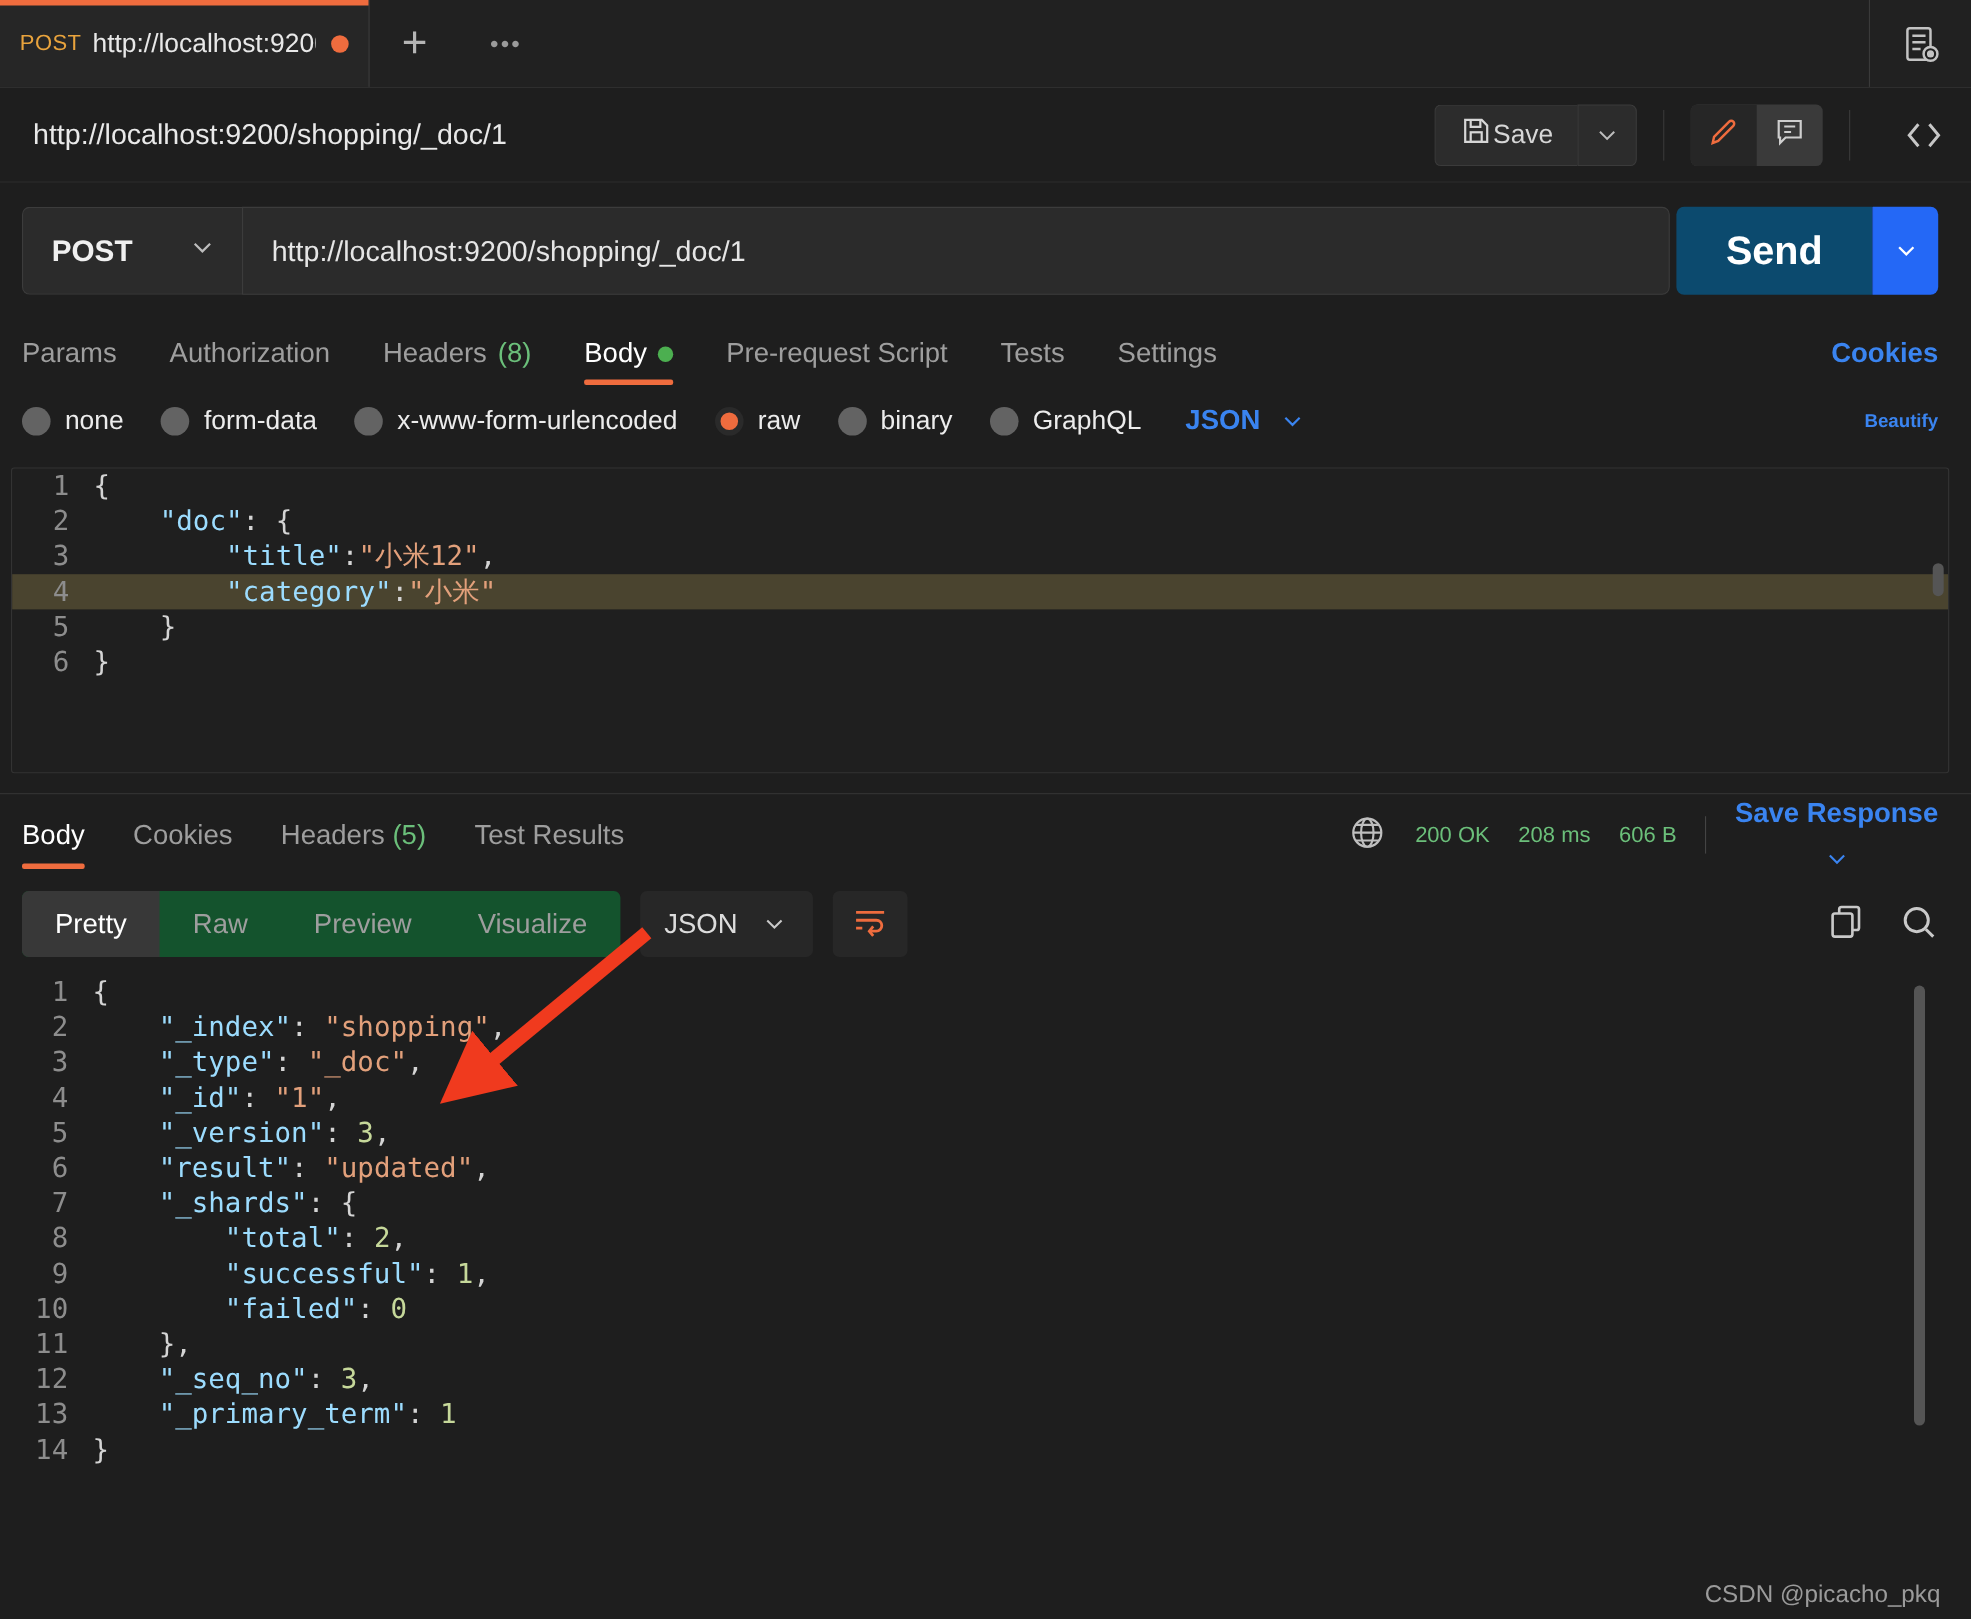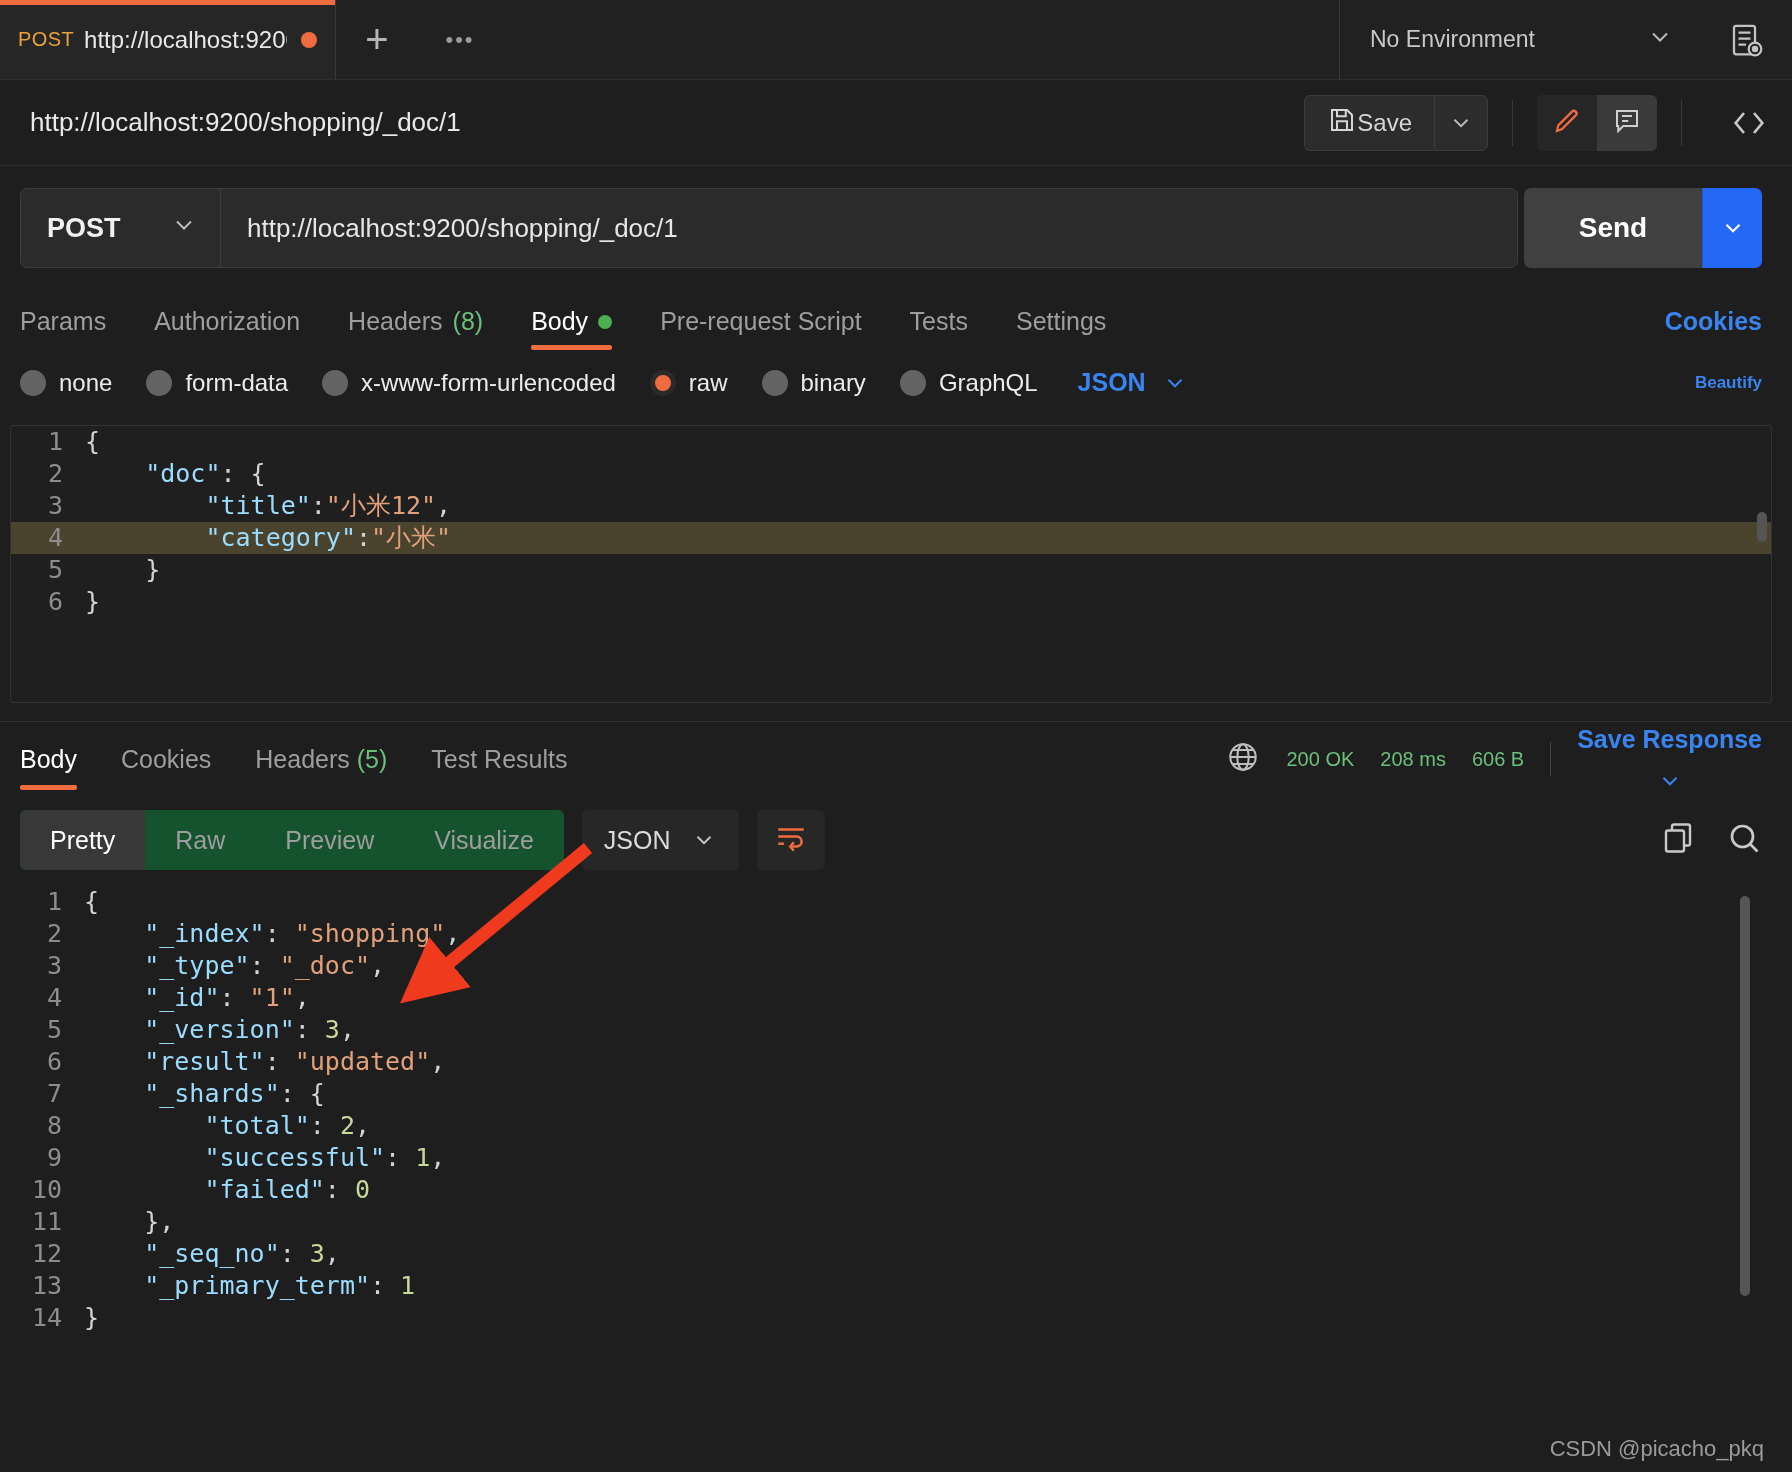--- a/index.html
+++ b/index.html
@@ -58,22 +58,22 @@
   .method-select {
     width: 200px; height: 80px; background: #2b2b2b; border: 1px solid #3c3c3c; border-right: none;
     border-radius: 7px 0 0 7px; display: flex; align-items: center; justify-content: space-between;
     padding: 0 22px 0 26px; font-size: 27px; color: #f0f0f0; font-weight: bold; cursor: pointer;
   }
   .url-input {
     flex: 1; height: 80px; background: #2b2b2b; border: 1px solid #3c3c3c; border-radius: 0 7px 7px 0;
     display: flex; align-items: center; padding: 0 26px; font-size: 26px; color: #e6e6e6; cursor: text;
   }
   .send-btn {
-    margin-left: 6px; height: 80px; width: 178px; background: #404040; border-radius: 7px 0 0 7px;
-    display: flex; align-items: center; justify-content: center; color: #fff; font-size: 28px; font-weight: bold; cursor: pointer;
+    margin-left: 6px; height: 80px; width: 178px; background: #0c4a6e; border-radius: 7px 0 0 7px;
+    display: flex; align-items: center; justify-content: center; color: #fff; font-size: 36px; font-weight: bold; cursor: pointer;
   }
   .send-caret {
     height: 80px; width: 60px; background: #2468f6; border-radius: 0 7px 7px 0;
     display: flex; align-items: center; justify-content: center; cursor: pointer; border-left: 1px solid #1f58d0;
   }
 
   
   .reqtabs { display: flex; align-items: flex-end; padding: 0 30px 0 20px; height: 62px; }
   .rtab {
     font-size: 25px; color: #9e9e9e; padding: 0 0 14px 0; margin-right: 48px; position: relative; cursor: pointer;
@@ -152,28 +152,20 @@
 
   <div class="tabbar">
     <div class="req-tab">
       <span class="method">POST</span>
       <span class="name">http://localhost:9200/</span>
       <span class="dirty"></span>
     </div>
     <div class="tab-plus">+</div>
     <div class="tab-dots">•••</div>
     <div class="tabbar-filler"></div>
-    <div class="env-select">
-      <span>No Environment</span>
-      <span>
-        <svg width="28" height="28" viewBox="0 0 24 24" fill="none" stroke="#b9b9b9" stroke-width="1.7">
-            <path d="M6 9l6 6 6-6"></path>
-          </svg>
-      </span>
-    </div>
     <div class="env-icons">
       <svg width="36" height="36" viewBox="0 0 24 24" fill="none" stroke="#c3c3c3" stroke-width="1.5">
         <rect x="4" y="2.5" width="14" height="19" rx="1.5"></rect>
           <path d="M7 7h8M7 11h8M7 15h5"></path>
         <circle cx="18" cy="18" r="4.2" fill="#1e1e1e"></circle>
           <circle cx="18" cy="18" r="1.4" fill="#c3c3c3"></circle>
       </svg>
     </div>
   </div>
 

